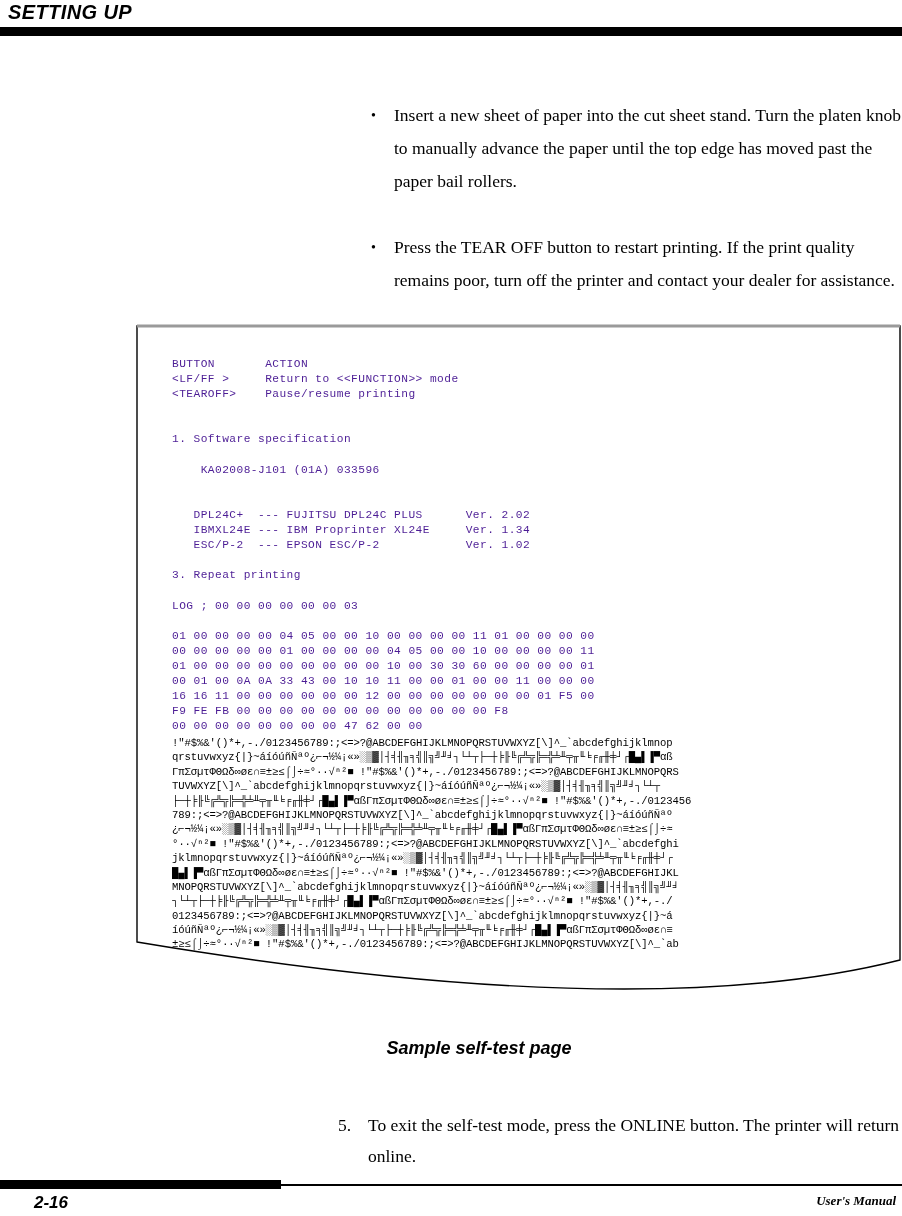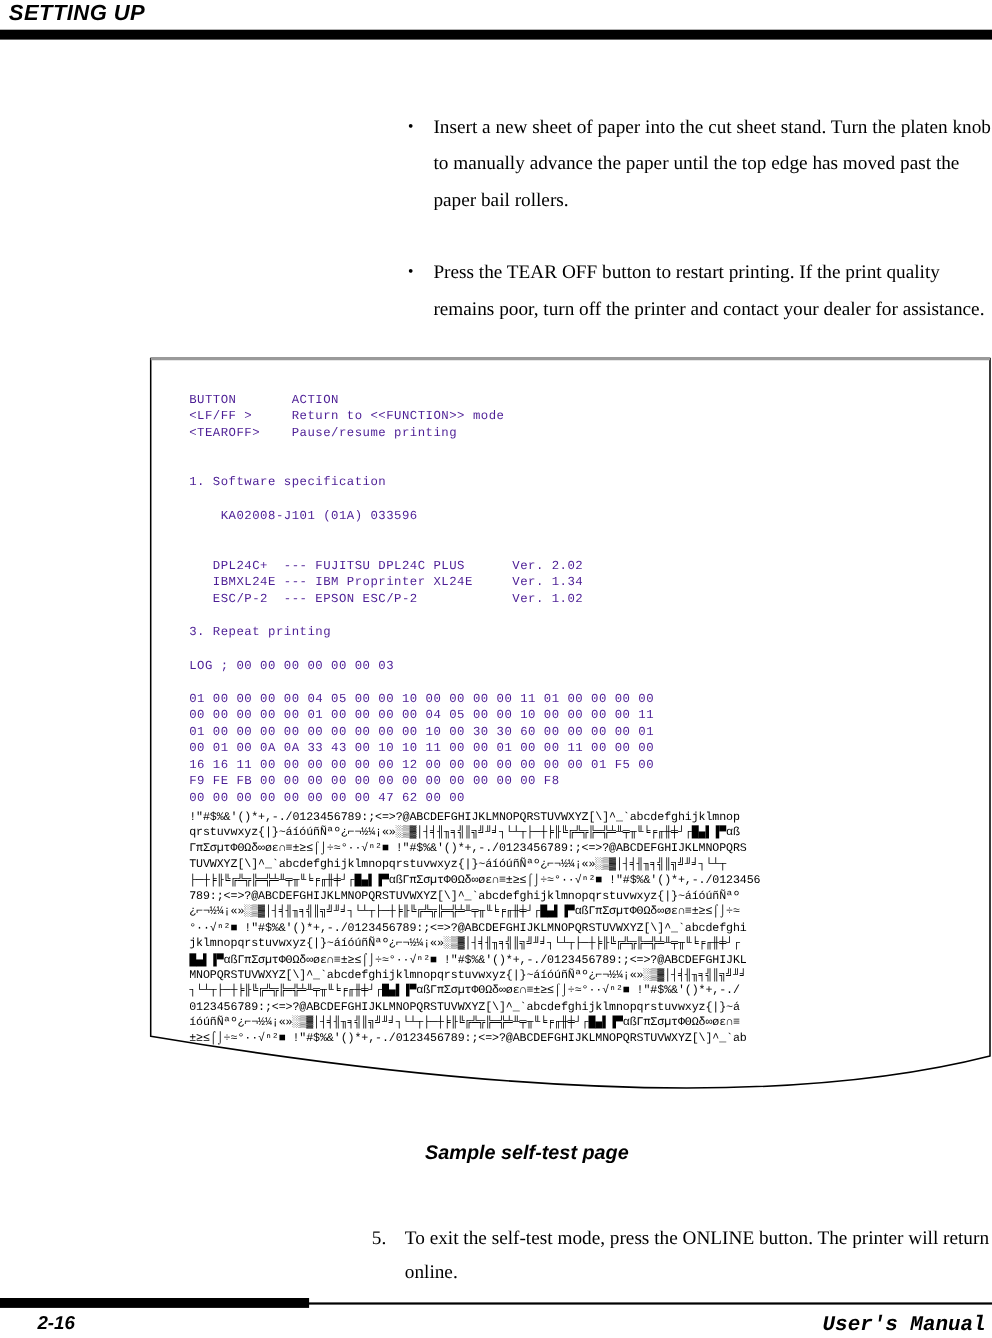--- a/index.html
+++ b/index.html
@@ -178,24 +178,24 @@
     font-family: "Liberation Sans", sans-serif;
     font-style: italic;
     font-weight: bold;
     font-size: 17px;
     margin-left: 28px;
   }
   #footer-manual-label {
     position: absolute;
     right: 6px;
     top: 17px;
-    font-family: Liberation Mono, monospace;
-    font-style: italic;
-    font-weight: bold;
-    font-size: 19px;
+    font-family: Liberation Serif, serif;
+    font-style: italic;
+    font-weight: bold;
+    font-size: 13px;
   }
 </style>
 </head>
 <body>
 
 <div id="page-header">
   <div id="header-title">SETTING UP</div>
   <div id="header-rule"></div>
 </div>
 

